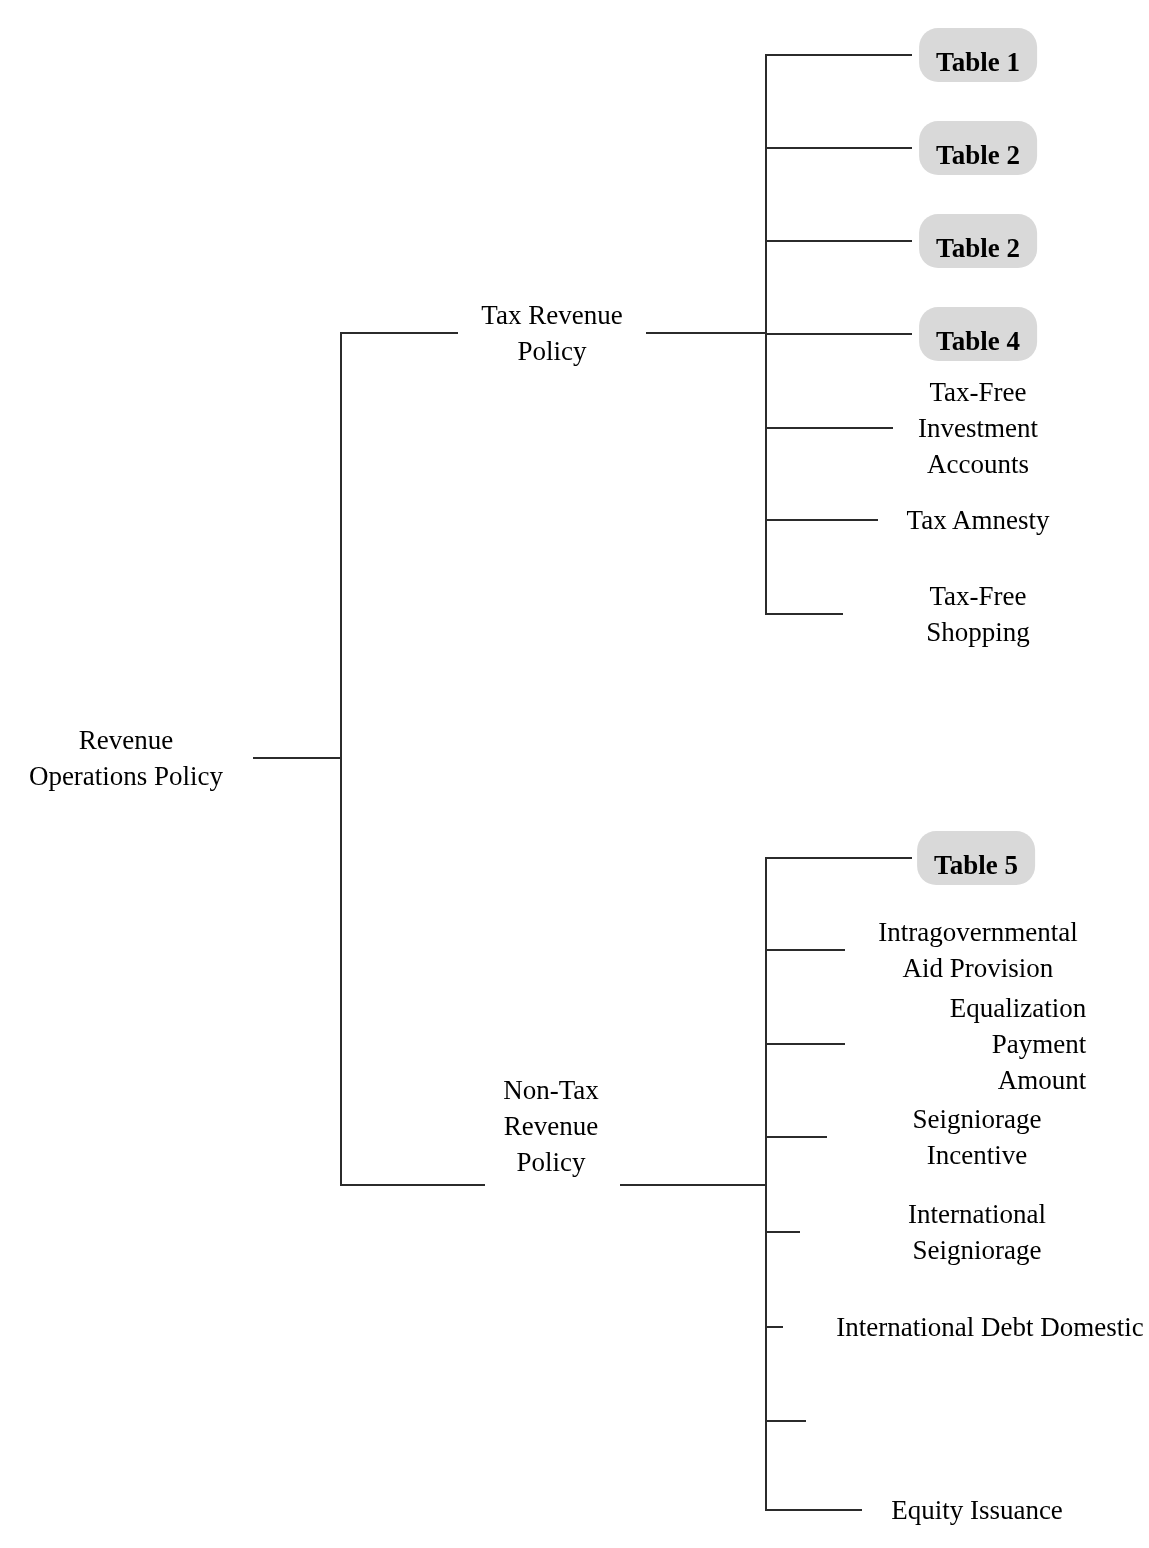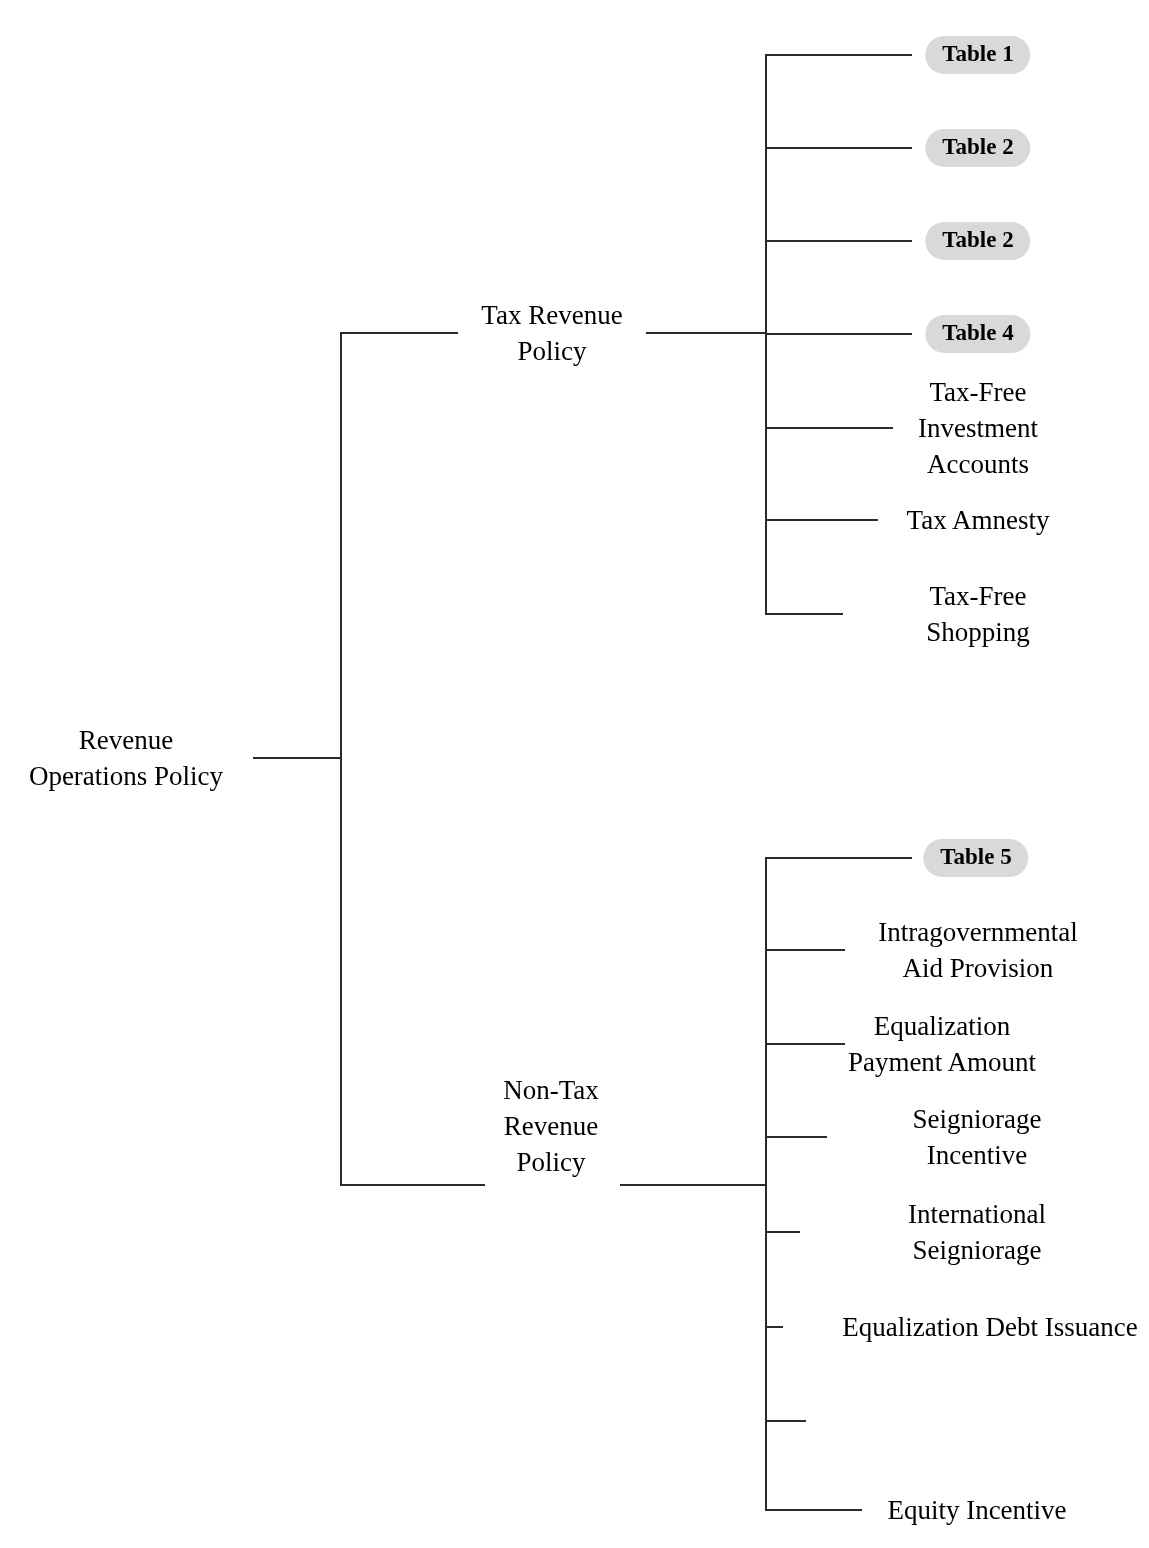--- a/index.html
+++ b/index.html
@@ -25,23 +25,23 @@
     white-space: pre-line;
     text-align: center;
     font-size: 27px;
     line-height: 36px;
   }
   .badge {
     position: absolute;
     transform: translate(-50%, -50%);
     background: var(--badge-bg, #d9d9d9);
     border-radius: 19px;
-    padding: 2px 17px 4px 17px;
+    padding: 18px 17px 4px 17px;
     font-weight: bold;
-    font-size: 23px;
+    font-size: 27px;
     line-height: 32px;
     white-space: nowrap;
   }
 </style>
 </head>
 <body style="background: rgb(255, 255, 255);">
 
 <div class="canvas">
 
   <div class="line hline" style="left:253px; top:757px; width:88px;"></div>
@@ -87,20 +87,20 @@
   <div class="badge" style="left:978px; top:334px;">Table 4</div>
   <div class="node" style="left:978px; top:428px;font-family:Liberation Serif, serif;">Tax-Free
 Investment
 Accounts</div>
   <div class="node" style="left:978px; top:520px;">Tax Amnesty</div>
   <div class="node" style="left:978px; top:614px;">Tax-Free Shopping</div>
 
   <div class="badge" style="left:976px; top:858px;">Table 5</div>
   <div class="node" style="left:978px; top:950px;">Intragovernmental
 Aid Provision</div>
-  <div class="node" style="left:942px; top:1044px;">Equalization
+  <div class="node" style="left:1018px; top:1044px;text-align:right;">Equalization
 Payment Amount</div>
   <div class="node" style="left:977px; top:1137px;text-align:center;">Seigniorage Incentive</div>
   <div class="node" style="left:977px; top:1232px;">International Seigniorage</div>
-  <div class="node" style="left:990px; top:1327px; white-space:nowrap;">Equalization Debt Issuance</div>
-  <div class="node" style="left:977px; top:1510px; white-space:nowrap;">Equity Incentive</div>
+  <div class="node" style="left:990px; top:1327px; white-space:nowrap;">International Debt Domestic</div>
+  <div class="node" style="left:977px; top:1510px; white-space:nowrap;">Equity Issuance</div>
 
 </div>
 
 </body></html>

